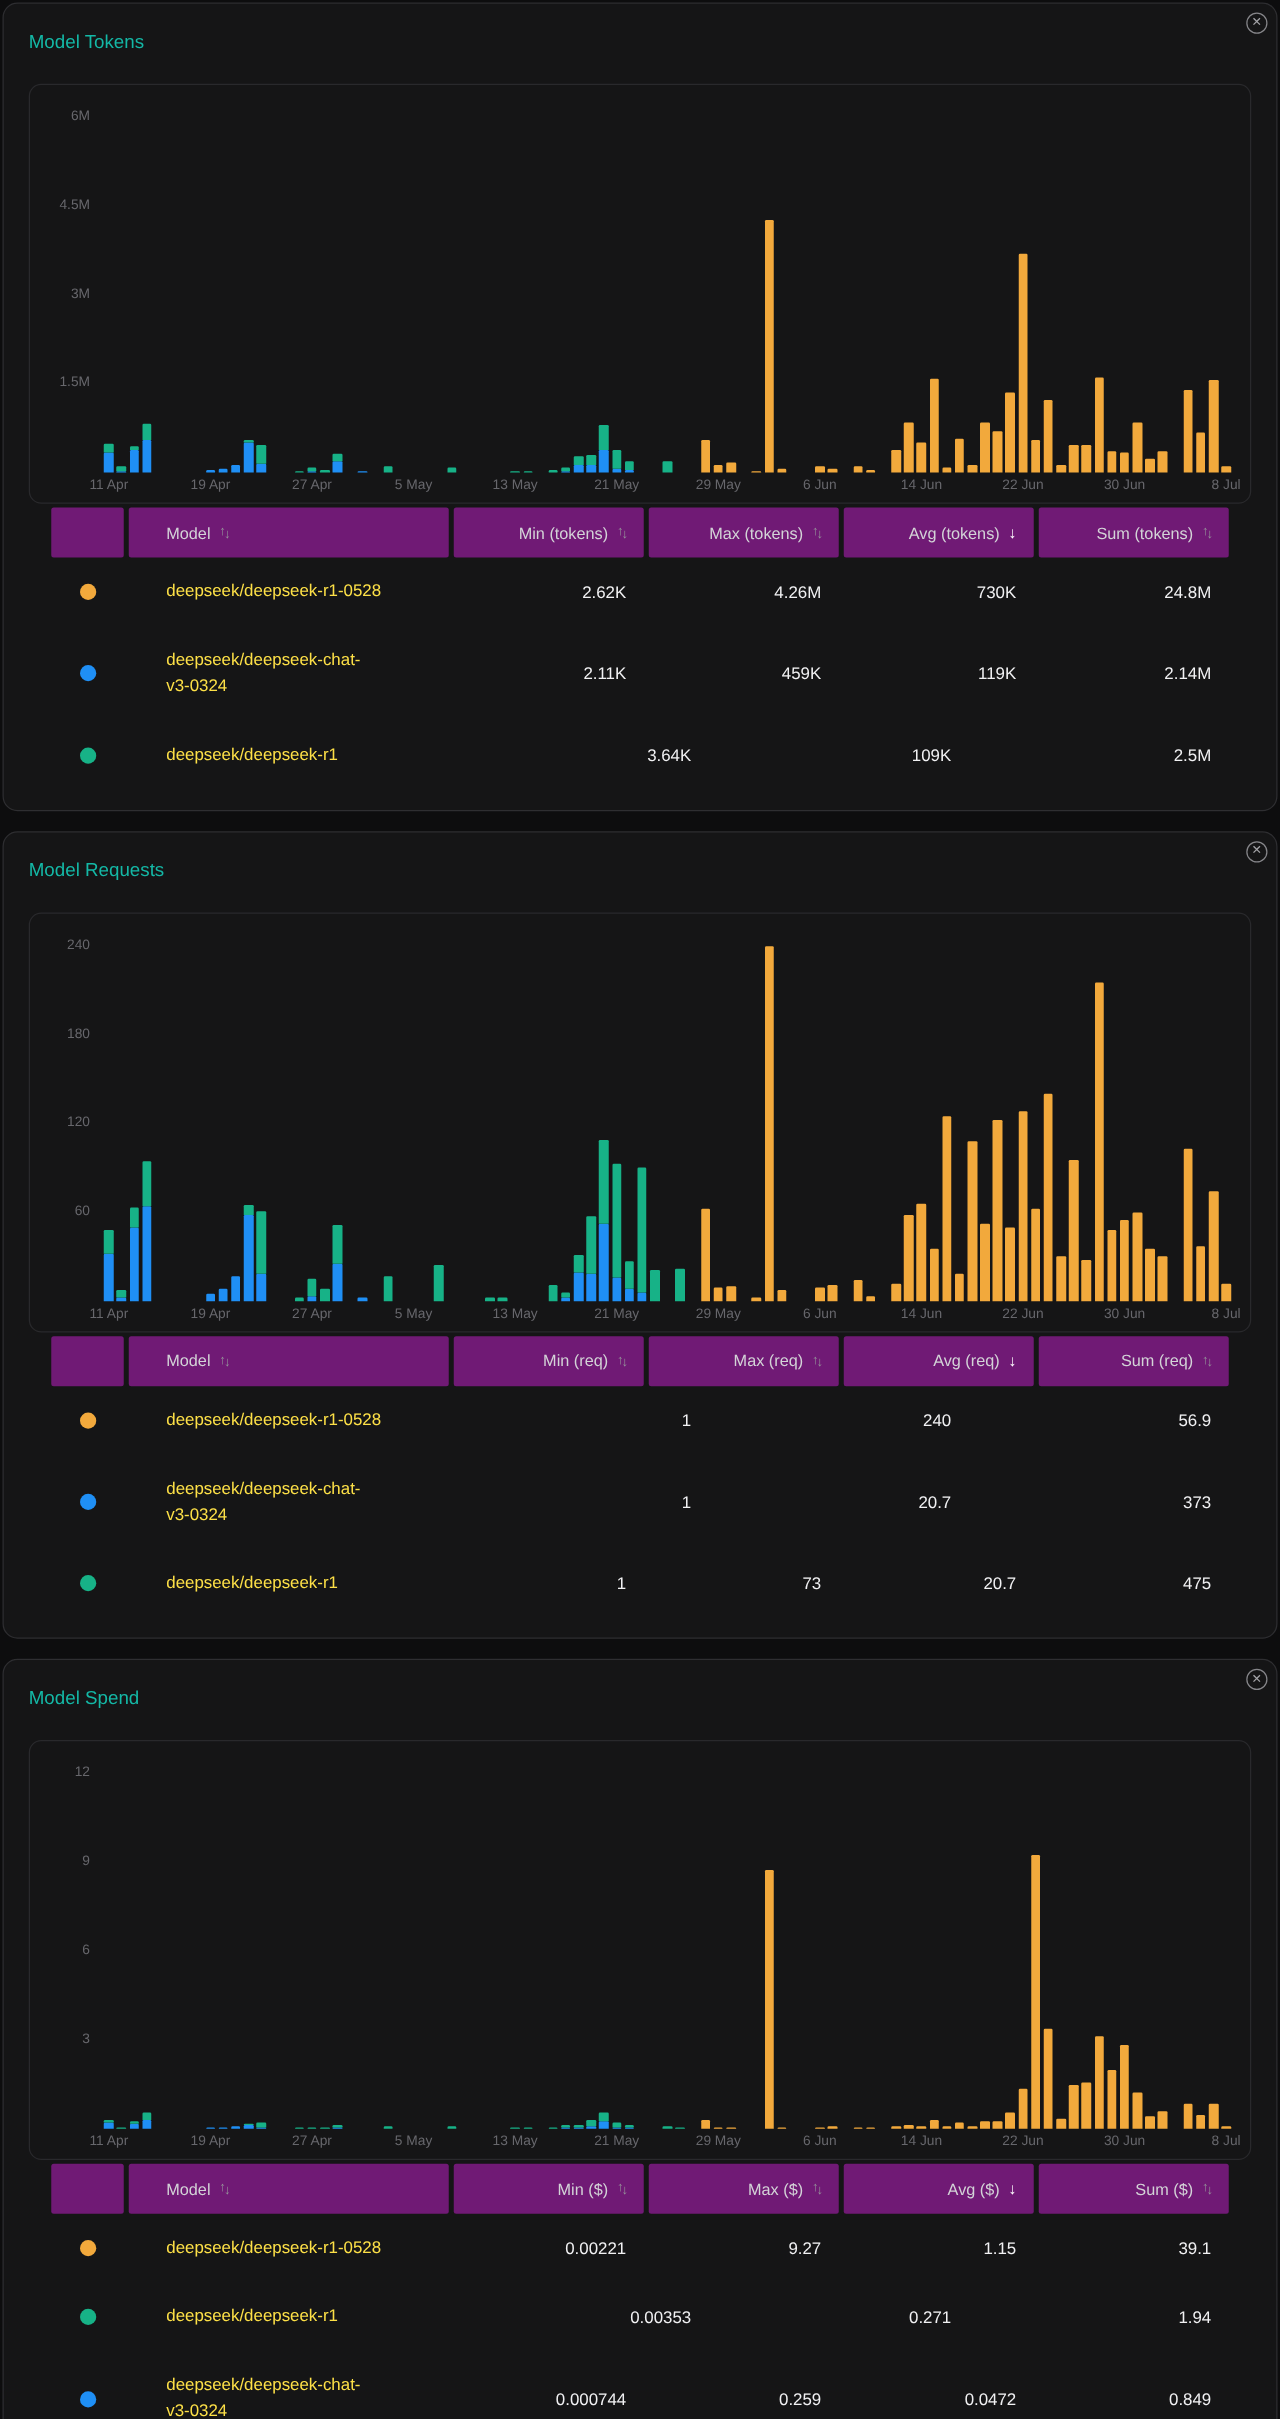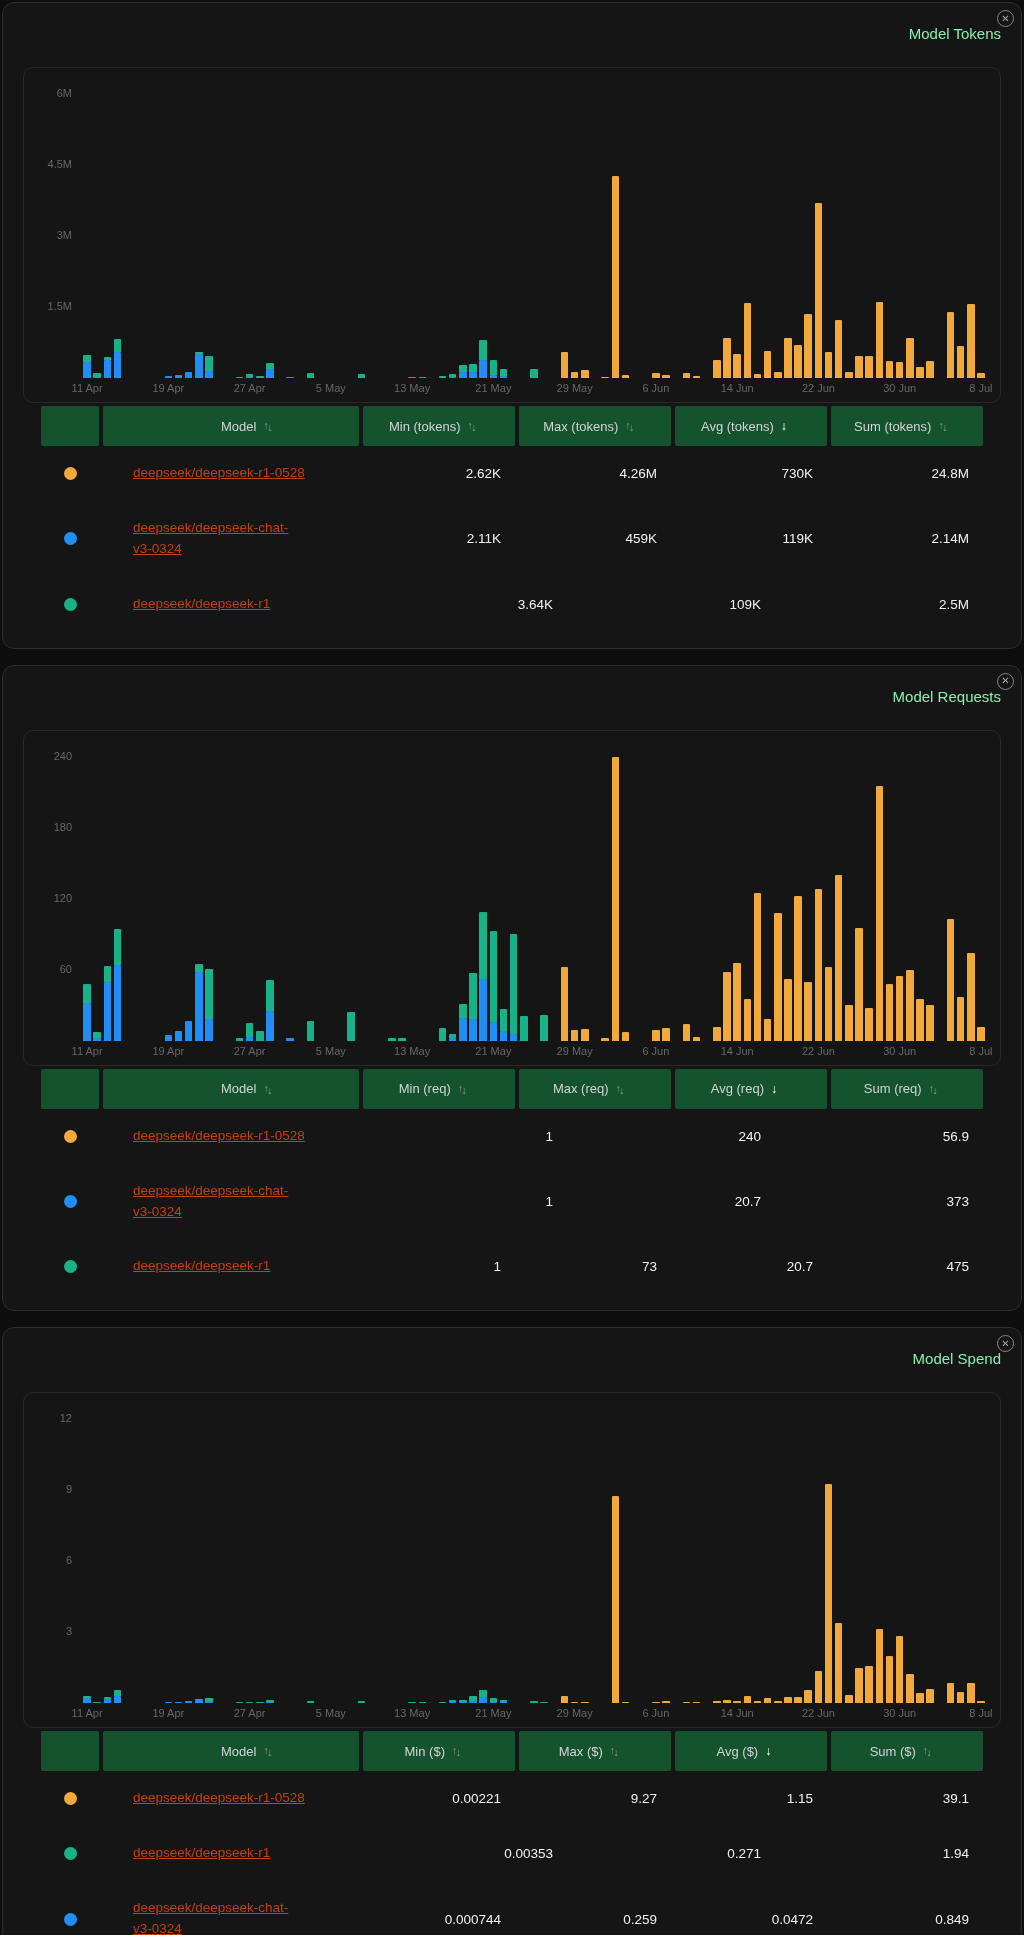--- a/index.html
+++ b/index.html
@@ -1,45 +1,45 @@
 <!DOCTYPE html>
 <html><head>
 <meta charset="utf-8">
 <style>
   * { box-sizing: border-box; margin: 0; padding: 0; }
   html, body { width: 1024px; background: #0d0d0e; font-family: "Liberation Sans", sans-serif; }
   body { padding: 2px; min-height: 1935px; }
 
   .panel { position: relative; background: #151516; border: 1px solid #2e2e31;
            border-radius: 12px; padding: 22px 20px 16px; margin-bottom: 16px; }
-  .panel-title { text-align: right; color: #86efac; font-size: 15px; font-weight: 400; height: 18px; }
+  .panel-title { text-align: left; color: #14b8a6; font-size: 15px; font-weight: 400; height: 18px; }
   .close-btn { position: absolute; top: 7px; right: 7px; width: 17px; height: 17px;
                border: 1px solid #86868a; border-radius: 50%; background: transparent;
                color: #a4a4a8; font-size: 10px; line-height: 14px; text-align: center;
                cursor: pointer; padding: 0; display: flex; align-items: center; justify-content: center; }
 
   .chart-card { position: relative; margin-top: 24px; height: 336px;
                 border: 1px solid #29292c; border-radius: 10px; overflow: hidden; }
   .y-label { position: absolute; left: 0; width: 48px; text-align: right;
              color: #67676c; font-size: 11px; }
   .plot { position: absolute; left: 58px; top: 0; width: 904px; height: 310px; }
   .bar-seg { position: absolute; width: 7.5px; }
   .x-label { position: absolute; top: 314px; transform: translateX(-50%);
              color: #67676c; font-size: 11px; white-space: nowrap; }
 
   .tbl { margin: 3px 18px 0; }
   .tr { display: flex; gap: 4px; align-items: stretch; }
   .td { display: flex; align-items: center; }
   .c-dot   { width: 58px; flex: none; justify-content: center; }
   .c-model { width: 256px; flex: none; padding-left: 30px; }
   .c-num   { flex: 1; justify-content: flex-end; padding-right: 14px; text-align: right; }
-  .thr .td { background: #14532d; height: 40px; border-radius: 2px;
-             color: #d3d3d7; font-size: 13px; justify-content: center; }
+  .thr .td { background: #701a75; height: 40px; border-radius: 2px;
+             color: #d3d3d7; font-size: 13px; }
   .body-tr .td { padding-top: 17px; padding-bottom: 17px; }
-  .model-text { color: #c2410c; font-size: 13.5px; line-height: 1.55; text-decoration: underline; }
+  .model-text { color: #fde047; font-size: 13.5px; line-height: 1.55; }
   .num-text { color: #f1f1f3; font-size: 13.5px; }
   .dot { width: 13px; height: 13px; border-radius: 50%; }
   .sort-ud { color: #96969b; font-size: 10.5px; letter-spacing: -1.5px; margin-left: 7px; }
   .sort-ud .up { position: relative; top: -1px; }
   .sort-ud .dn { position: relative; top: 1px; }
   .sort-desc { color: #ffffff; font-size: 12.5px; margin-left: 7px; }
   .th-label { cursor: pointer; }
 </style>
 </head>
 <body>

